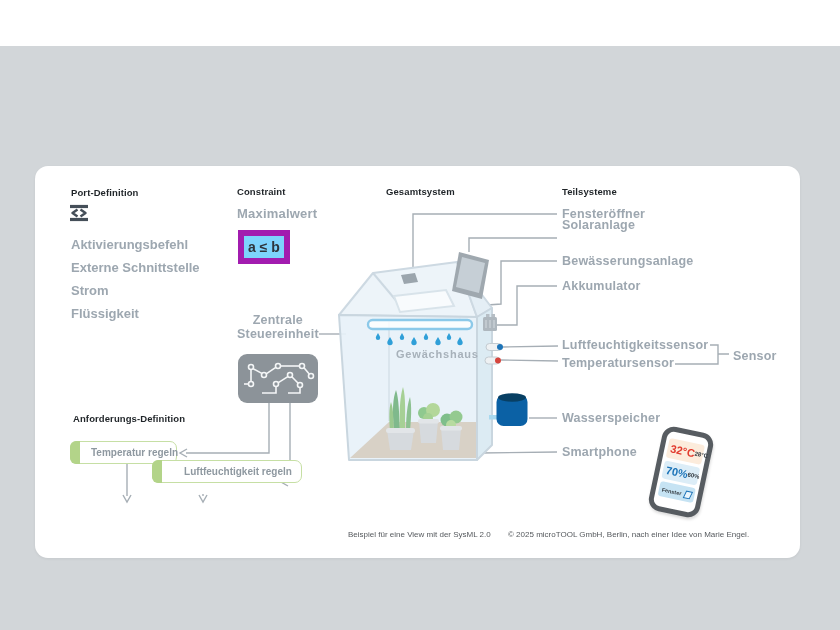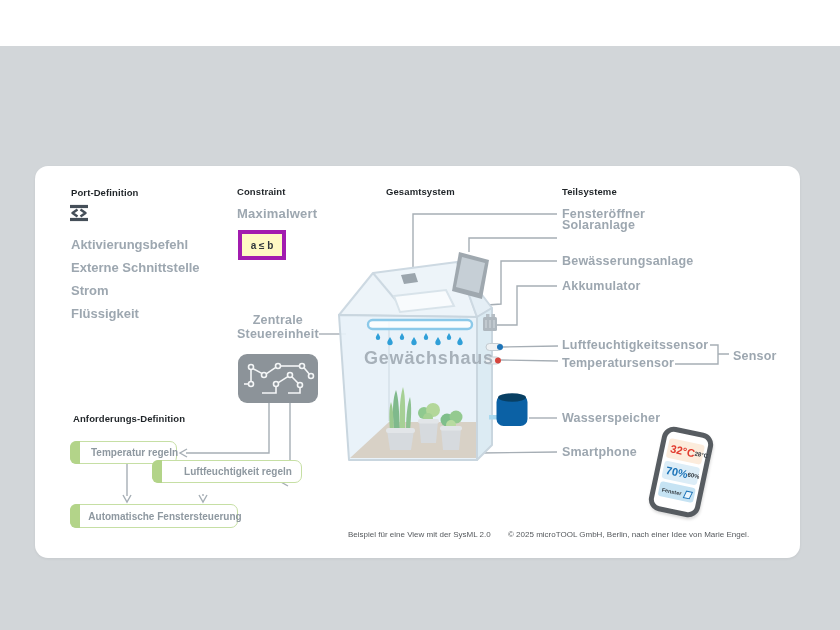--- a/index.html
+++ b/index.html
@@ -21,37 +21,37 @@
   }
   .glabel{
     position:absolute;font-weight:bold;color:#9da7b0;white-space:nowrap;
     font-size:13px;letter-spacing:0.2px;text-align:center;
   }
   .glabel.r{left:562px;font-size:12.5px;transform:translateY(-50%);}
   .port-list{position:absolute;left:71px;top:187px;}
   .port-list div{font-weight:bold;color:#9da7b0;font-size:13px;line-height:23px;white-space:nowrap;}
   .constraint-box{
     position:absolute;left:238px;top:184px;width:40px;height:22px;
-    border:4px solid #a21caf;background:#fef9c3;
+    border:6px solid #a21caf;background:#7dd3fc;
     display:flex;align-items:center;justify-content:center;
-    font-size:10px;font-weight:bold;color:#2e353b;
+    font-size:14px;font-weight:bold;color:#2e353b;
   }
   .req-box{
     position:absolute;background:#fff;border:1.5px solid #c6dfa4;border-radius:7px;
     display:flex;align-items:center;justify-content:center;
     font-size:10px;font-weight:bold;color:#8e98a0;white-space:nowrap;
     padding-left:22px;box-sizing:border-box;
   }
   .req-box::before{
     content:"";position:absolute;left:-1px;top:-1px;bottom:-1px;width:10px;
     background:#b3d489;border-radius:6px 0 0 6px;
   }
   .gh-label{
-    position:absolute;left:364px;top:302px;width:92px;text-align:center;
-    font-size:18px;font-weight:bold;color:#a7b1ba;letter-spacing:0.8px;
+    position:absolute;left:396px;top:302px;width:92px;text-align:left;
+    font-size:11px;font-weight:bold;color:#a7b1ba;letter-spacing:0.8px;
   }
   .caption{position:absolute;top:484px;font-size:8px;color:#55595d;white-space:nowrap;}
   
   #phone{
     position:absolute;left:655px;top:383px;width:52px;height:86px;
     background:#fff;border:5px solid #575c61;border-radius:12px;
     transform:rotate(12deg);
     box-shadow:1px 2px 3px rgba(0,0,0,0.15);
     padding:7px 3px 3px 3px;box-sizing:border-box;
   }
@@ -228,21 +228,20 @@
   <div class="constraint-box">a ≤ b</div>
 
   <div class="glabel" style="left:237px;top:267px;font-size:12.5px;line-height:14px">
     <span style="display:block">Zentrale</span>
     <span style="display:block">Steuereinheit</span>
   </div>
 
   <div class="section-title" style="left:73px;top:367px">Anforderungs-Definition</div>
   <div class="req-box" style="left:70px;top:395px;width:107px;height:23px">Temperatur regeln</div>
   <div class="req-box" style="left:152px;top:414px;width:150px;height:23px">Luftfeuchtigkeit regeln</div>
-  <div class="req-box" style="left:70px;top:458px;width:168px;height:24px">Automatische Fenstersteuerung</div>
 
   <div class="section-title" style="left:386px;top:140px">Gesamtsystem</div>
   <div class="gh-label">Gewächshaus</div>
 
   <div class="section-title" style="left:562px;top:140px">Teilsysteme</div>
   <div class="glabel r" style="top:168px">Fensteröffner</div>
   <div class="glabel r" style="top:179px">Solaranlage</div>
   <div class="glabel r" style="top:215px">Bewässerungsanlage</div>
   <div class="glabel r" style="top:240px">Akkumulator</div>
   <div class="glabel r" style="top:299px">Luftfeuchtigkeitssensor</div>

